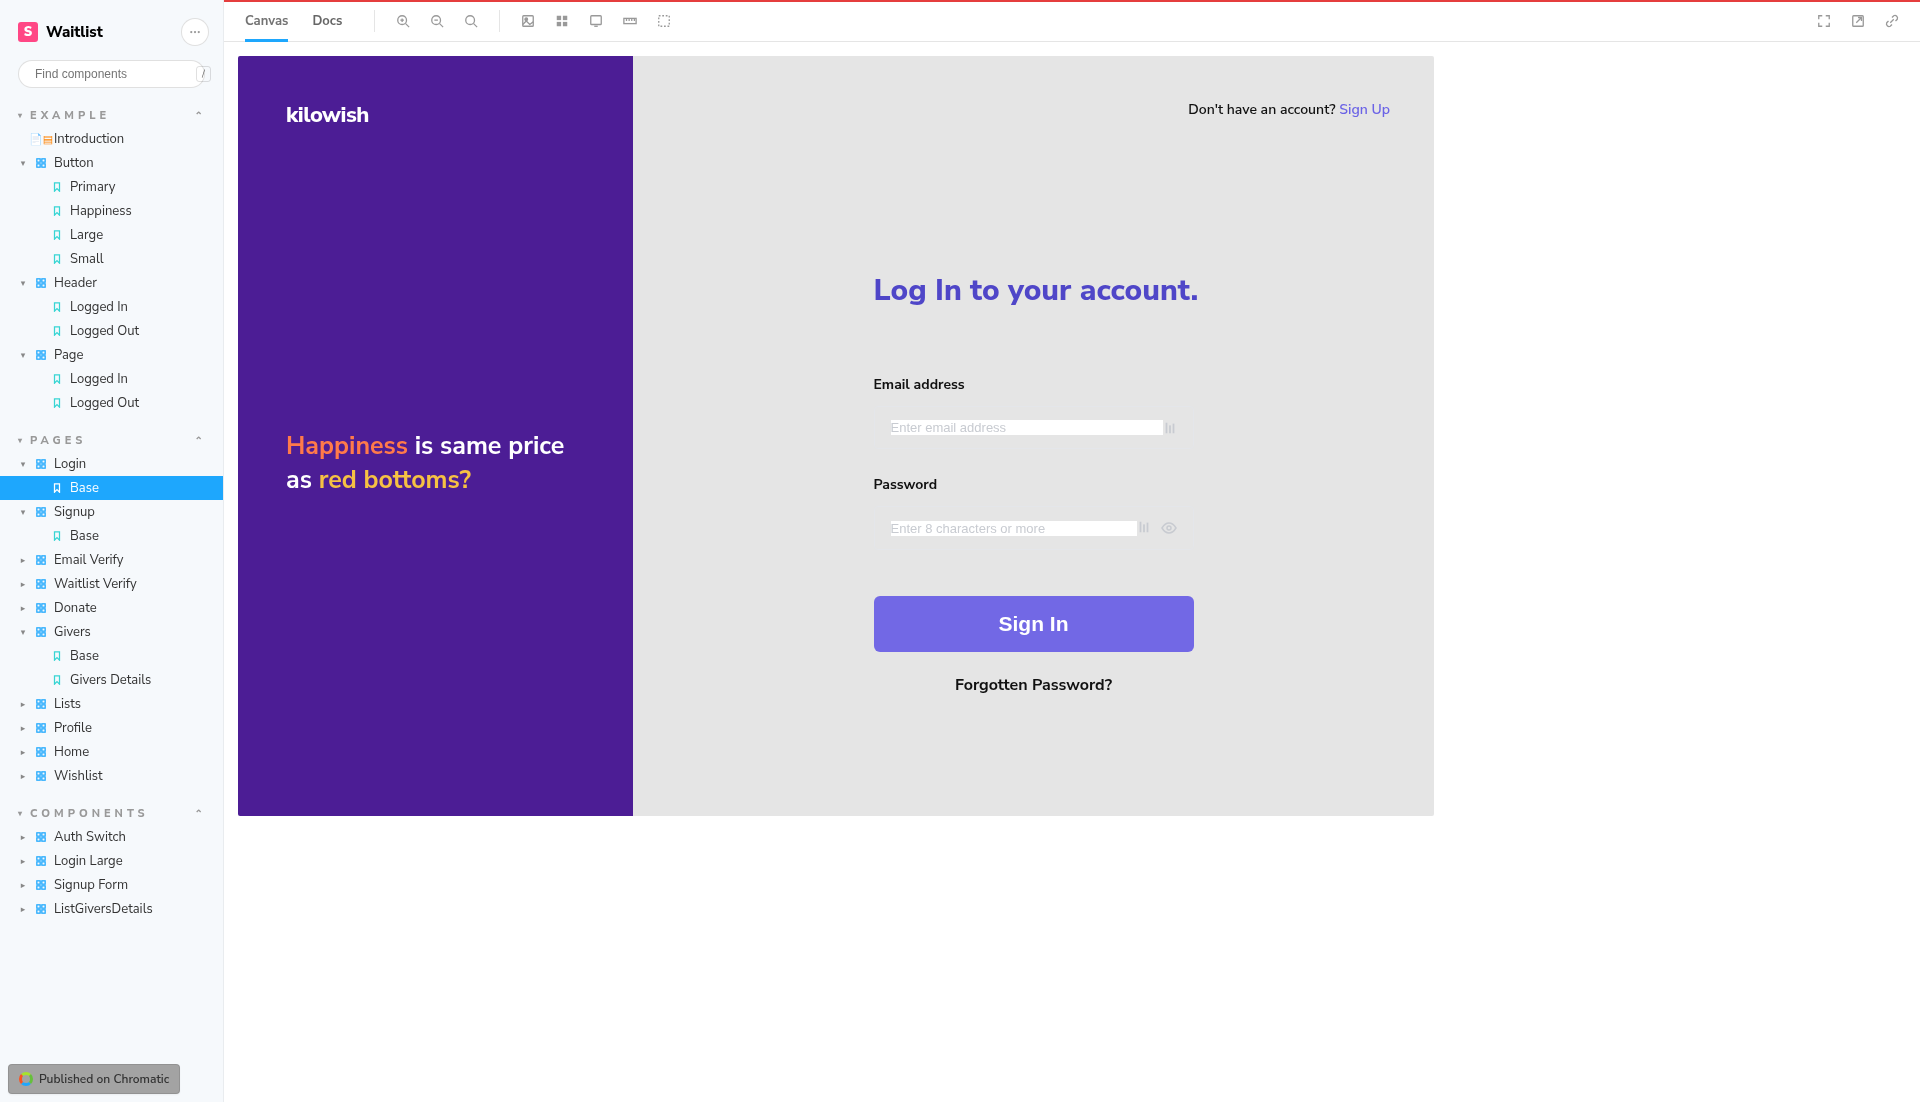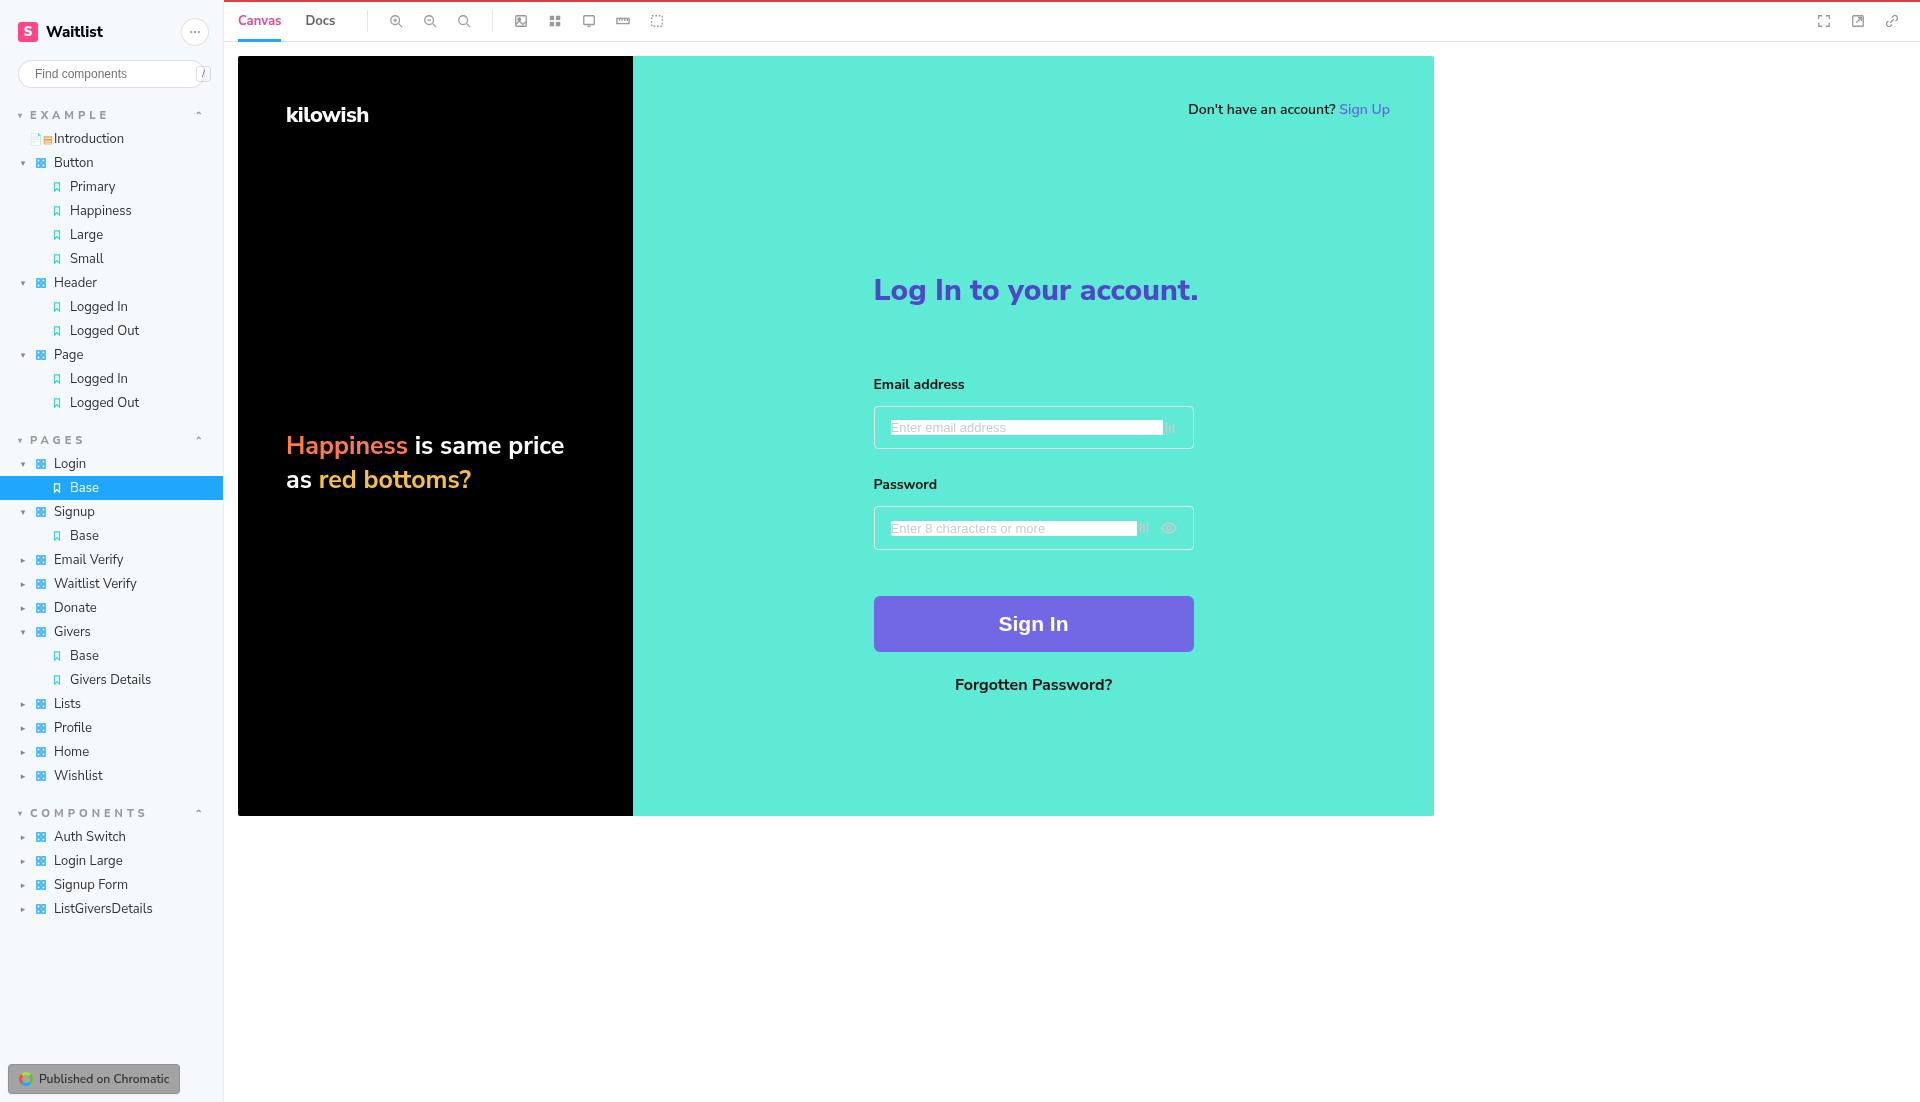--- a/index.html
+++ b/index.html
@@ -34,35 +34,35 @@
 
 .published { position: absolute; left: 8px; bottom: 8px; background: #a3a3a3; border: 1px solid rgba(0,0,0,0.1); border-radius: 4px; padding: 6px 10px; display: flex; align-items: center; gap: 6px; font-size: 12px; font-weight: 600; color: #333; box-shadow: 0 1px 2px rgba(0,0,0,0.05); }
 .published .chroma { width: 14px; height: 14px; border-radius: 50%; border: 3px solid #fc521f; border-top-color: #a6e22e; border-right-color: #66bf3c; border-bottom-color: #1ea7fd; }
 
 
 .main { flex: 1; display: flex; flex-direction: column; background: #fff; min-width: 0; }
 .topred { height: 2px; background: #e53e3e; width: 100%; position: absolute; top:0; left:0; right:0; }
 .toolbar { height: 42px; border-bottom: 1px solid rgba(0,0,0,0.1); display: flex; align-items: center; padding: 0 14px; gap: 6px; position: relative; }
 .tabs { display: flex; gap: 24px; margin-right: 18px; align-items: center; height: 100%; }
 .tab { font-weight: 700; font-size: 13px; color: #666; cursor: pointer; display:flex; align-items:center; height:100%; position: relative; }
-.tab.active { color: #ec4899; }
+.tab.active { color: #737373; margin-left: 7px; }
 .tab.active::after { content:""; position:absolute; bottom:-1px; left:0; right:0; height:3px; background:#1ea7fd; }
 .tool-sep { width: 1px; height: 22px; background: rgba(0,0,0,0.1); margin: 0 8px; }
 .tool-btn { width: 28px; height: 28px; display: flex; align-items: center; justify-content: center; color: #999; cursor: pointer; border-radius: 4px; }
 .tool-right { margin-left: auto; display: flex; gap: 6px; }
 
 
 .canvas { flex: 1; overflow: auto; background: #fff; padding: 14px; }
 .preview { width: 100%; max-width: 1196px; min-height: 760px; display: flex; border-radius: 2px; overflow: hidden; }
-.login-left { width: 395px; background: #000000; padding: 44px 48px; display: flex; flex-direction: column; }
+.login-left { width: 395px; background: #4c1d95; padding: 44px 48px; display: flex; flex-direction: column; }
 .brand { color: #fff; font-weight: 800; font-size: 22px; letter-spacing: -0.5px; }
 .tagline { margin-top: 300px; font-size: 25px; font-weight: 700; line-height: 1.35; color: #fff; }
 .tagline .h1 { color: #ff7a4a; }
 .tagline .h2 { color: #f6c143; }
-.login-right { flex: 1; background: #5eead4; padding: 44px 0 40px; position: relative; display:flex; flex-direction:column; align-items:center; }
+.login-right { flex: 1; background: #e5e5e5; padding: 44px 0 40px; position: relative; display:flex; flex-direction:column; align-items:center; }
 .top-link { position: absolute; top: 44px; right: 44px; font-size: 14px; color: #111; font-weight: 600; }
 .top-link a { color: #6b63e6; text-decoration: none; }
 .form-wrap { width: 320px; margin-top: 170px; }
 .form-title { font-size: 30px; font-weight: 800; color: #4f46c8; margin-bottom: 64px; white-space: nowrap; }
 .field-label { font-size: 14px; font-weight: 700; color: #111; margin-bottom: 12px; }
 .field { border: 1px solid #e4e6ea; border-radius: 4px; padding: 13px 16px; display: flex; align-items: center; gap: 0; margin-bottom: 26px; }
 .field input { border: none; outline: none; flex: 1; font-size: 13px; color: #333; }
 .field input::placeholder { color: #c8cbd1; }
 .field .trail { display: flex; gap: 10px; color: #c8cbd1; font-size: 14px; }
 .btn-primary { background: #7268e5; color: #fff; border: none; width: 100%; padding: 16px; border-radius: 6px; font-size: 21px; font-weight: 700; cursor: pointer; margin-top: 20px; }

